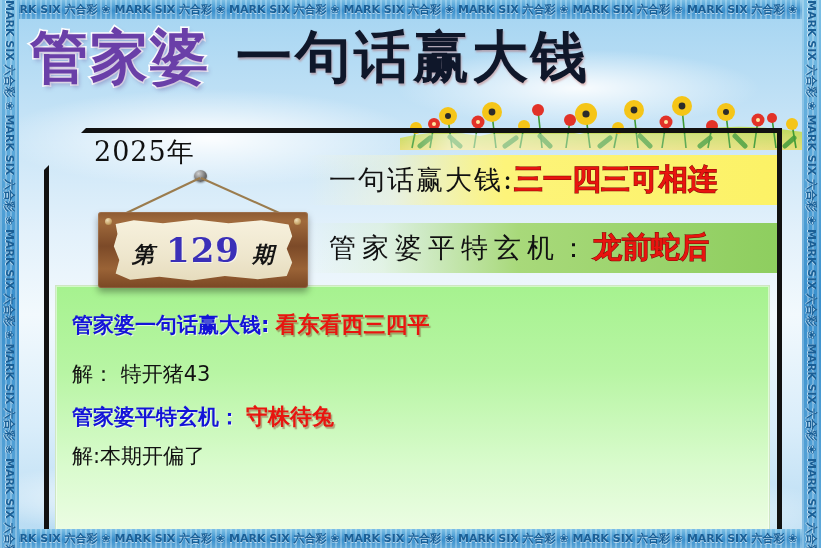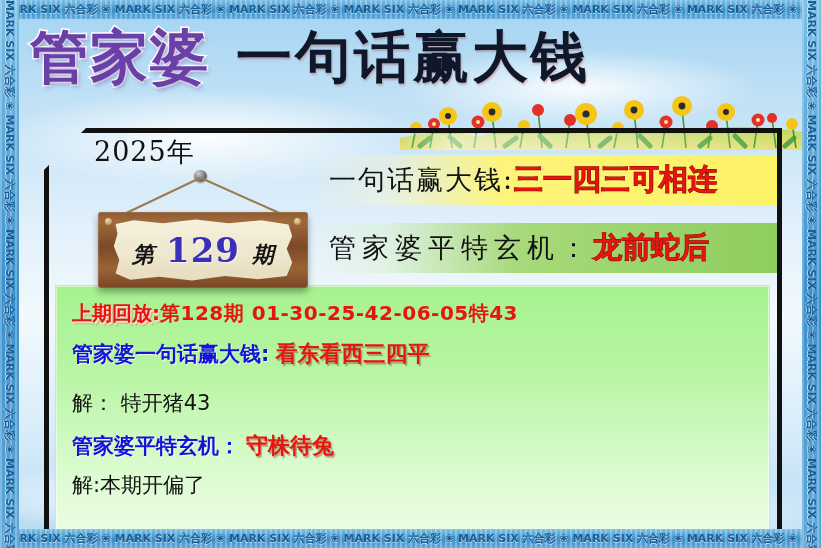--- a/index.html
+++ b/index.html
@@ -305,24 +305,20 @@
         <span class="bn-label">一句话赢大钱:</span>
         <span class="bn-value outlined">三一四三可相连</span>
       </div>
 
       <div class="banner banner-green">
         <span class="bn-label sp">管家婆平特玄机：</span>
         <span class="bn-value outlined">龙前蛇后</span>
       </div>
 
       <div class="panel">
-        <div class="row r1">
-          <span class="lbl-red-shadow">上期回放:</span>
-          <span class="val-red">第128期 01-30-25-42-06-05特43</span>
-        </div>
         <div class="row r2">
           <span class="lbl-blue">管家婆一句话赢大钱:</span>
           <span class="val-red-big">看东看西三四平</span>
         </div>
         <div class="row r3">
           <span class="txt-black">解： 特开猪43</span>
         </div>
         <div class="row r4">
           <span class="lbl-blue">管家婆平特玄机：</span>
           <span class="val-red-big">守株待兔</span>

